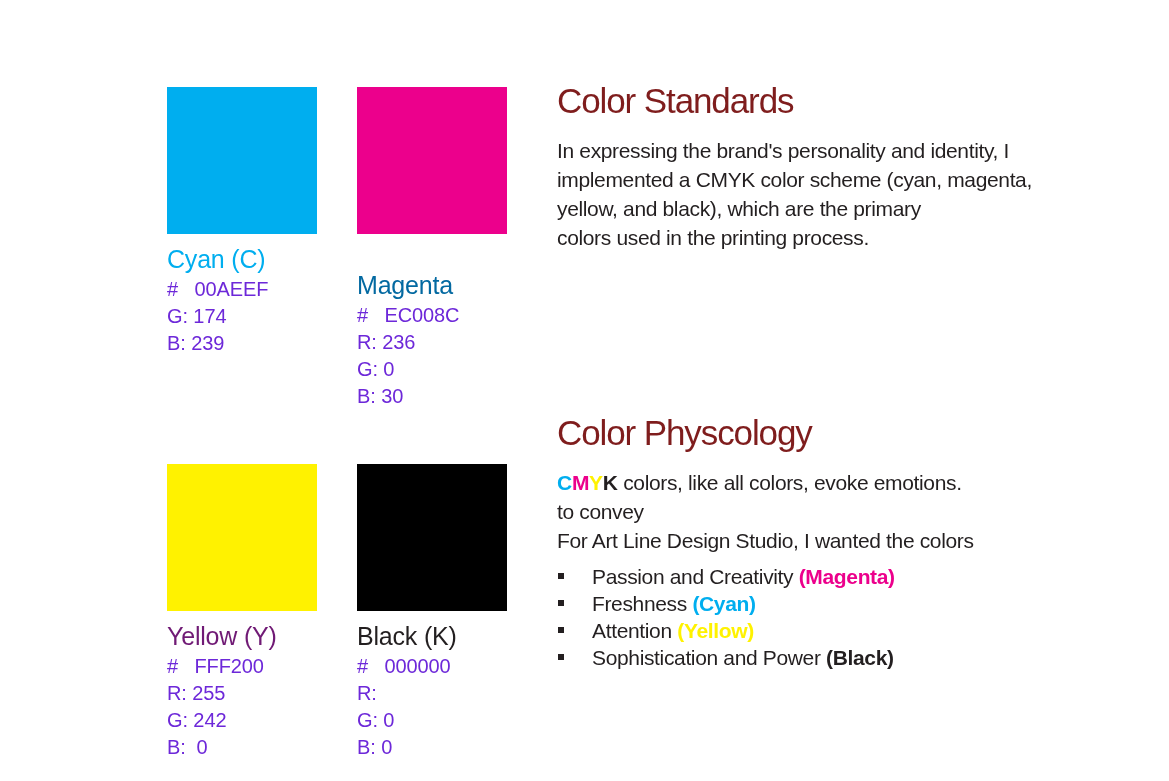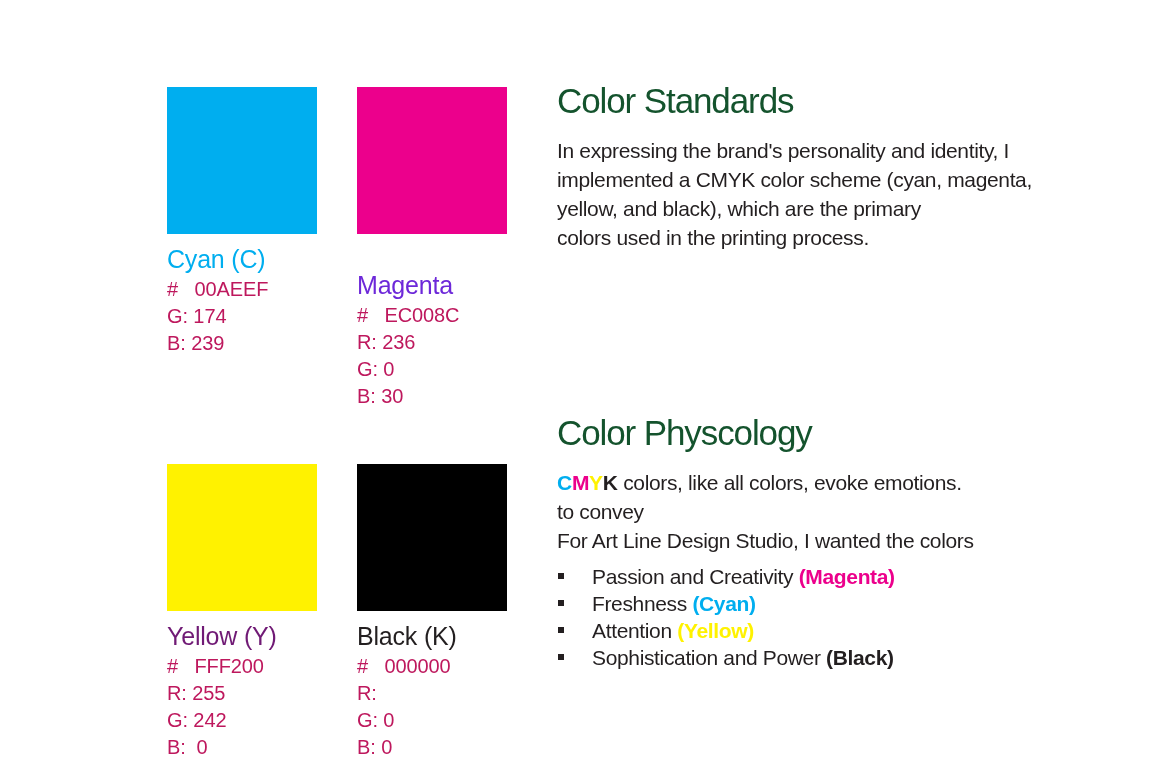--- a/index.html
+++ b/index.html
@@ -53,41 +53,41 @@
     margin-top: 10px;
     white-space: nowrap;
   }
   .swatch-lines {
     margin-top: 2px;
   }
   .swatch-line {
     font-size: 20px;
     line-height: 27px;
     letter-spacing: -0.1px;
-    color: #be185d;
+    color: #6d28d9;
     white-space: pre;
     display: block;
   }
   .hash-line {
     letter-spacing: -0.1px;
   }
 
   
   .text-col {
     position: absolute;
     left: 557px;
     top: 80px;
     width: 520px;
   }
   .section-title {
     font-size: 35px;
     line-height: 42px;
     letter-spacing: -1.1px;
     font-weight: 400;
-    color: #14532d;
+    color: #7f1d1d;
     margin: 0;
     white-space: nowrap;
   }
   .section-body {
     font-size: 21px;
     line-height: 29px;
     letter-spacing: -0.35px;
     color: #231f20;
     margin: 14px 0 0 0;
   }
@@ -157,21 +157,21 @@
         <div class="swatch-name" style="color: rgb(0, 174, 239);">Cyan (C)</div>
         <div class="swatch-lines">
           <span class="swatch-line hash-line">#   00AEEF</span>
           <span class="swatch-line">G: 174</span>
           <span class="swatch-line">B: 239</span>
         </div>
       </div>
 
       <div class="swatch-cell">
         <span class="swatch-chip" style="background: rgb(236, 0, 140);"></span>
-        <div class="swatch-name" style="color: #6d28d9; margin-top: 36px;">Magenta</div>
+        <div class="swatch-name" style="color: #0369a1; margin-top: 36px;">Magenta</div>
         <div class="swatch-lines">
           <span class="swatch-line hash-line">#   EC008C</span>
           <span class="swatch-line">R: 236</span>
           <span class="swatch-line">G: 0</span>
           <span class="swatch-line">B: 30</span>
         </div>
       </div>
 
     </div>
 

